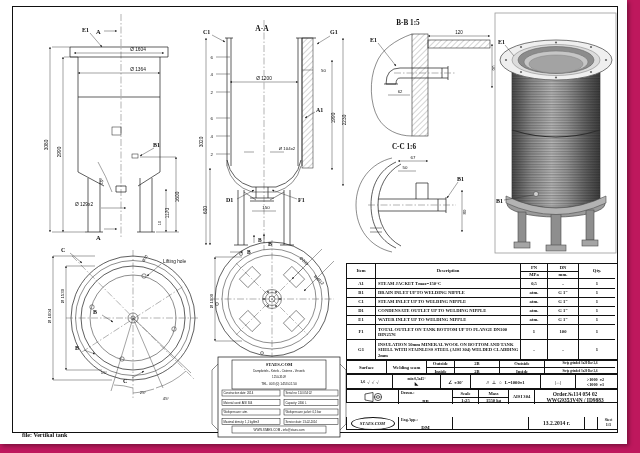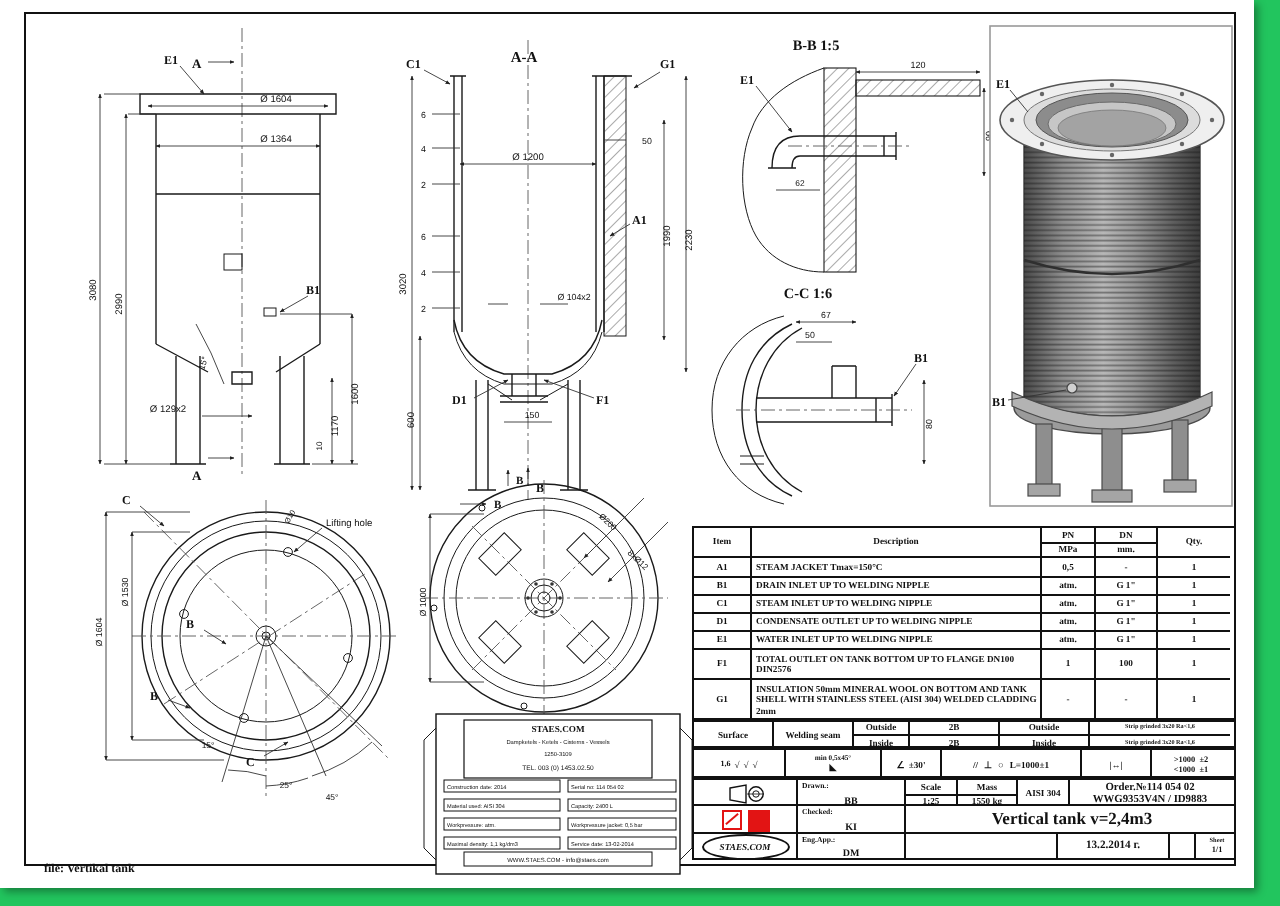--- a/index.html
+++ b/index.html
@@ -1,16 +1,16 @@
 <!DOCTYPE html>
 <html><head>
 <meta charset="utf-8">
 <style>
   html,body{margin:0;padding:0;background:#c9c9c9;}
-  #stage{position:relative;width:640px;height:453px;background:#22c55e;overflow:hidden;
+  #stage{position:relative;width:640px;height:453px;background:#be185d;overflow:hidden;
          font-family:"Liberation Sans",sans-serif;}
   #paper{position:absolute;left:0;top:0;width:627px;height:444px;background:#ffffff;
          box-shadow:2px 2px 4px rgba(0,0,0,.35);}
   #dframe{position:absolute;left:12px;top:6px;width:604px;height:425px;border:1px solid #111;}
   svg.overlay{position:absolute;left:0;top:0;}
   svg text{fill:#111;font-family:"Liberation Sans",sans-serif;}
   svg text.b{font-family:"Liberation Serif",serif;font-weight:bold;}
   .ln{stroke:#1a1a1a;stroke-width:.7;fill:none;}
   .lt{stroke:#1a1a1a;stroke-width:.5;fill:none;}
   .th{stroke:#333;stroke-width:.45;fill:none;}
@@ -460,32 +460,20 @@
           <div>1550 kg</div>
         </div>
       </div>
     <div class="c bl">AISI 304</div>
     <div class="c bl last" style="flex-direction:column;font-size:5.4px;line-height:1.15">
       <span>Order.№114 054 02</span>
       <span>WWG9353V4N / ID9883</span>
     </div>
   </div>
 
-  <div class="abs blk grid" style="left:346px;top:403px;width:272px;height:14px;border-top:none;
-              grid-template-columns:52px 54px 166px;grid-template-rows:14px;">
-    <div class="c bl" style="gap:1px">
-      <span class="stampico"></span>
-      <span class="stamp"></span>
-    </div>
-    <div class="c bl cell-col">
-      <span class="lbl">Checked:</span>
-      <span class="val" style="align-self:center">KI</span>
-    </div>
-    <div class="c bl last" style="font-size:8.5px">Vertical tank v=2,4m3</div>
-  </div>
 
   <div class="abs blk grid" style="left:346px;top:417px;width:272px;height:13px;border-top:none;
               grid-template-columns:52px 54px 76px 56px 13px 21px;grid-template-rows:13px;">
     <div class="c bl">
       <span class="oval">STAES.COM</span>
     </div>
     <div class="c bl cell-col">
       <span class="lbl">Eng.App.:</span>
       <span class="val" style="align-self:center">DM</span>
     </div>

